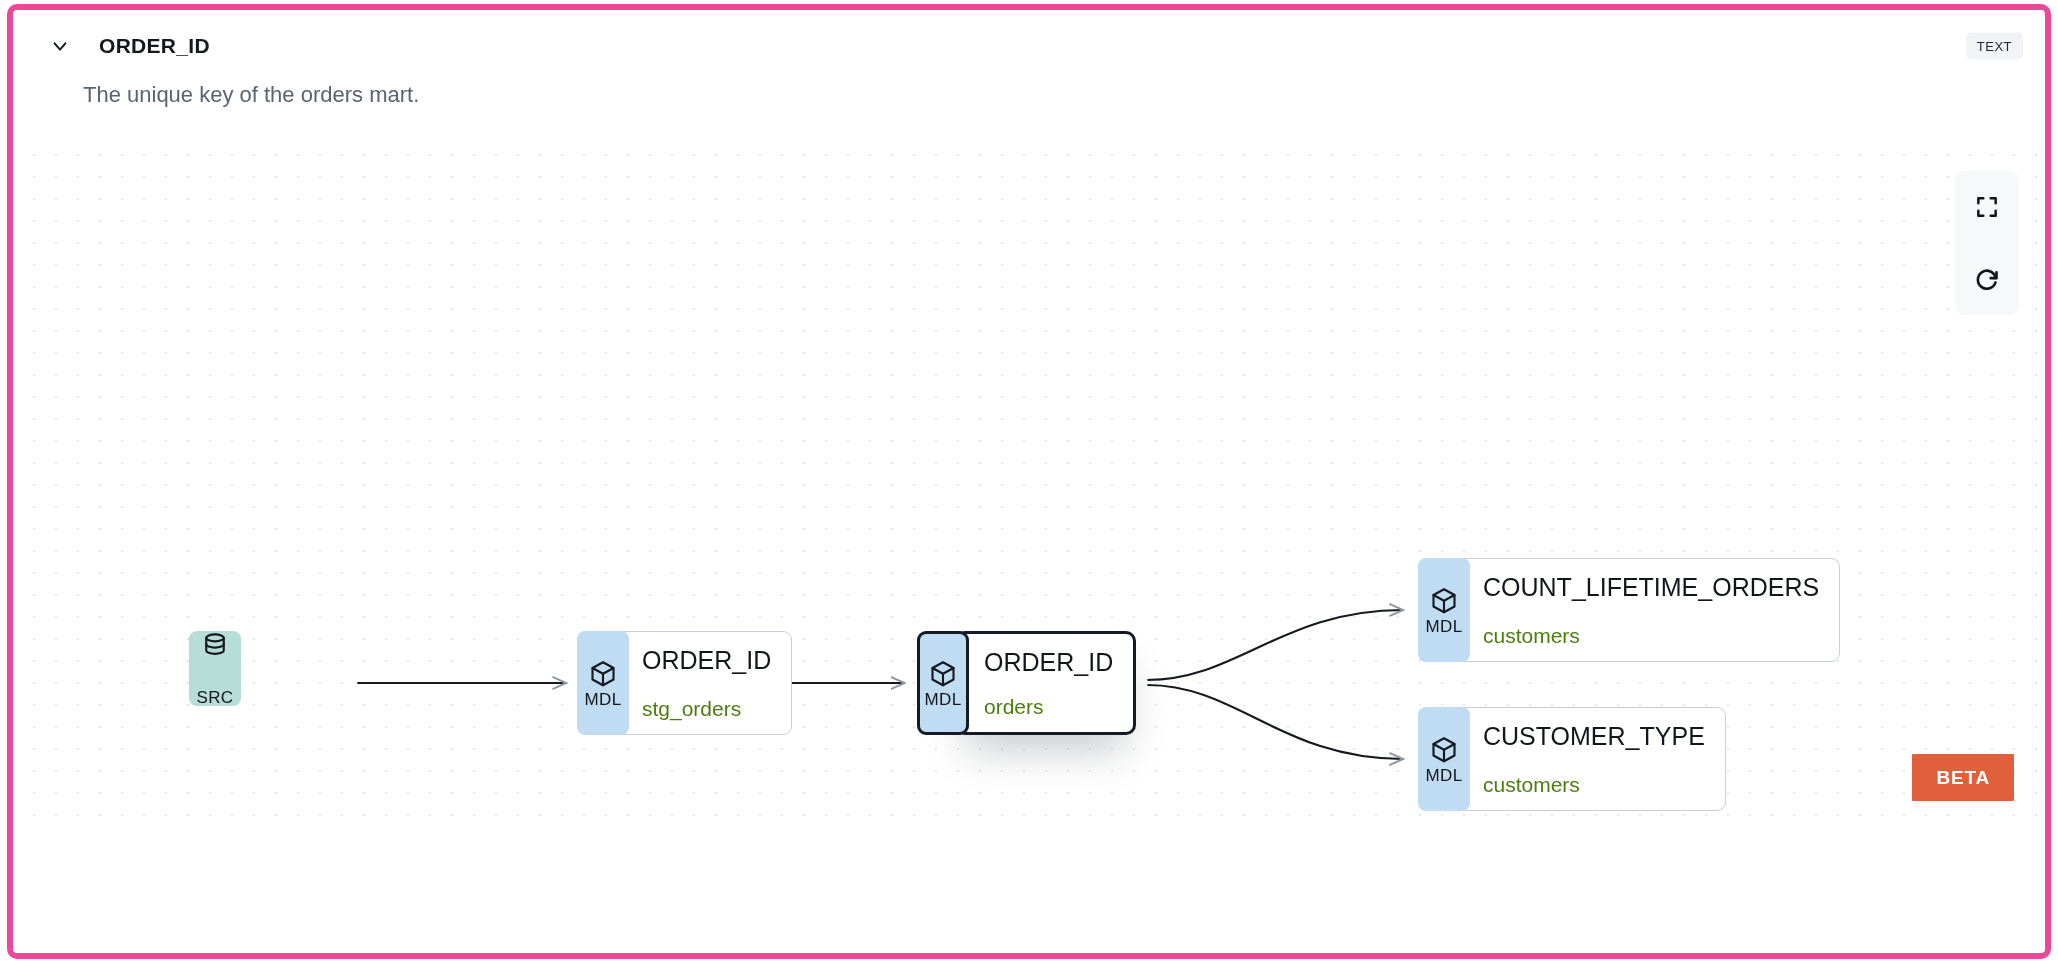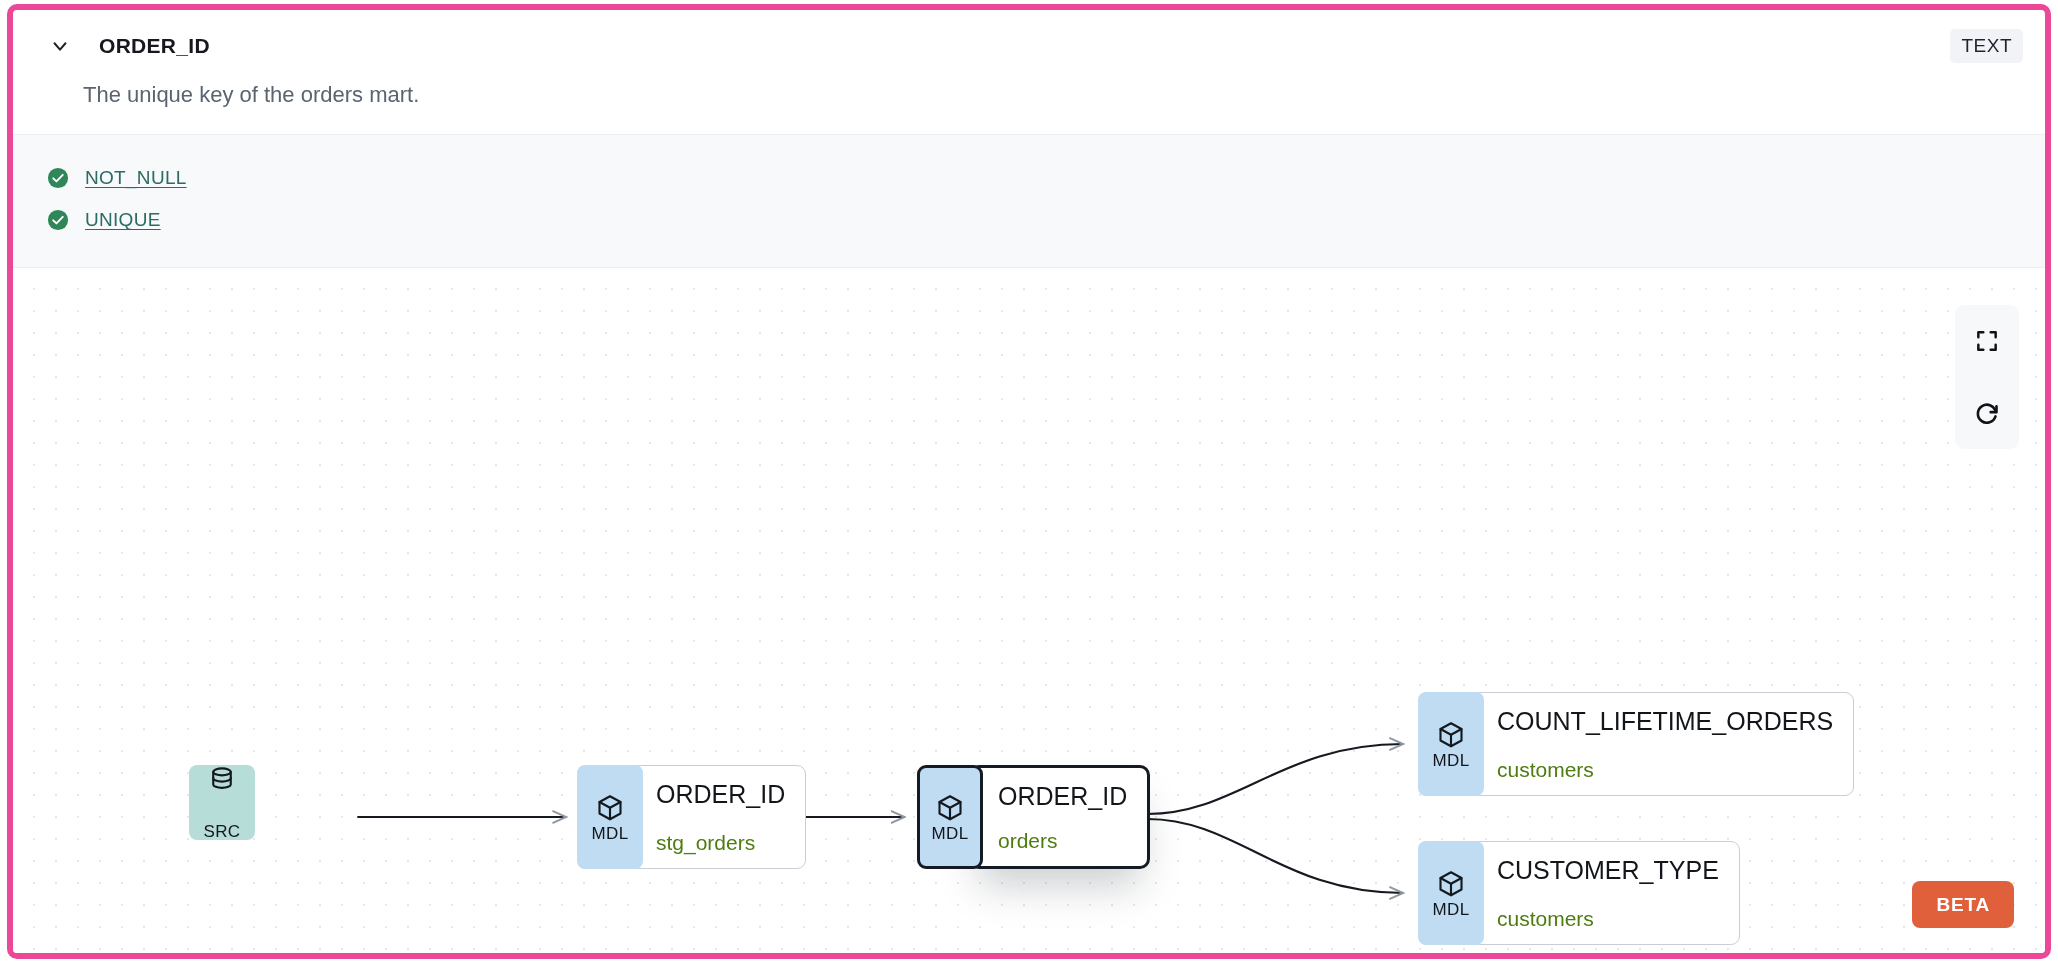--- a/index.html
+++ b/index.html
@@ -48,21 +48,21 @@
     margin-left: 26px;
     white-space: nowrap;
   }
   .type-badge {
     position: absolute;
     right: 22px;
     top: 50%;
     transform: translateY(-50%);
     background: #f1f3f6;
     color: #1e2430;
-    font-size: 19px;
+    font-size: 13px;
     letter-spacing: 0.5px;
     padding: 6px 11px;
     border-radius: 5px;
     white-space: nowrap;
   }
 
   
   .desc-row {
     padding: 0 34px 26px 34px;
   }
@@ -121,21 +121,21 @@
   }
 
   
   .node {
     position: absolute;
     display: flex;
     align-items: stretch;
     cursor: pointer;
   }
   .node-badge {
-    width: 66px;
+    width: 52px;
     border-radius: 8px;
     display: flex;
     flex-direction: column;
     align-items: center;
     justify-content: center;
     gap: 2px;
     flex: 0 0 auto;
     z-index: 1;
   }
   .node-badge.src { background: #b6ddd8; gap: 28px; }
@@ -211,28 +211,28 @@
     cursor: pointer;
     background: transparent;
     border: 0;
   }
   .ctrl-btn svg { display: block; }
 
   
   .beta-badge {
     position: absolute;
     right: 31px;
-    bottom: 32px;
+    bottom: 25px;
     background: #e0603c;
     color: #ffffff;
     font-size: 19px;
     font-weight: 700;
     letter-spacing: 0.8px;
     padding: 14px 24px;
-    border-radius: 8px;
+    border-radius: 1px;
     cursor: pointer;
     line-height: 1;
   }
 </style>
 </head>
 <body>
 
 <div class="card">
 
   <div class="header">
@@ -242,39 +242,20 @@
       </svg>
     </div>
     <div class="col-title">ORDER_ID</div>
     <div class="type-badge">TEXT</div>
   </div>
 
   <div class="desc-row">
     <div class="desc-text">The unique key of the orders mart.</div>
   </div>
 
-  <div class="tests">
-
-    <div class="test-row">
-      <svg class="check-icon" viewBox="0 0 24 24">
-        <circle cx="12" cy="12" r="11" fill="#2f8659"></circle>
-        <polyline points="6.8 12.4 10.3 15.7 17.2 8.6" fill="none" stroke="#ffffff" stroke-width="2.1" stroke-linecap="round" stroke-linejoin="round"></polyline>
-      </svg>
-      <a class="test-link">NOT_NULL</a>
-    </div>
-
-    <div class="test-row">
-      <svg class="check-icon" viewBox="0 0 24 24">
-        <circle cx="12" cy="12" r="11" fill="#2f8659"></circle>
-        <polyline points="6.8 12.4 10.3 15.7 17.2 8.6" fill="none" stroke="#ffffff" stroke-width="2.1" stroke-linecap="round" stroke-linejoin="round"></polyline>
-      </svg>
-      <a class="test-link">UNIQUE</a>
-    </div>
-
-  </div>
 
   <div class="canvas">
 
     <svg class="edges" viewBox="0 0 2042 692" preserveAspectRatio="none">
       <defs>
         <marker id="arw" viewBox="0 0 10 10" refX="9" refY="5" markerWidth="7" markerHeight="7" orient="auto-start-reverse">
           <path d="M 0 1 L 9 5 L 0 9" fill="none" stroke="#8f97a3" stroke-width="1.3"></path>
         </marker>
       </defs>
 

